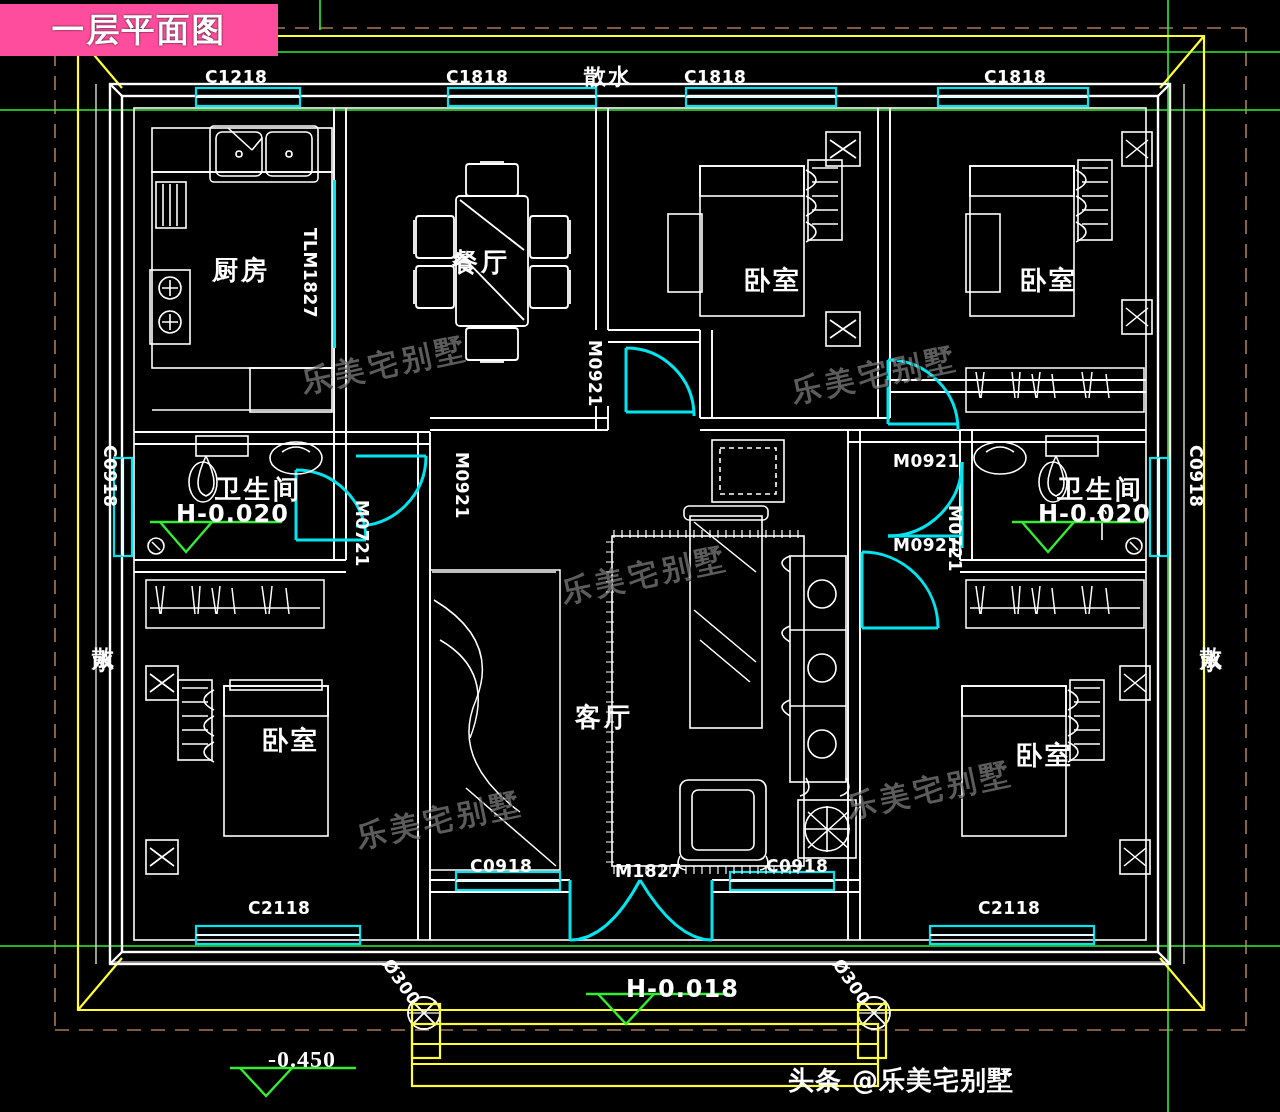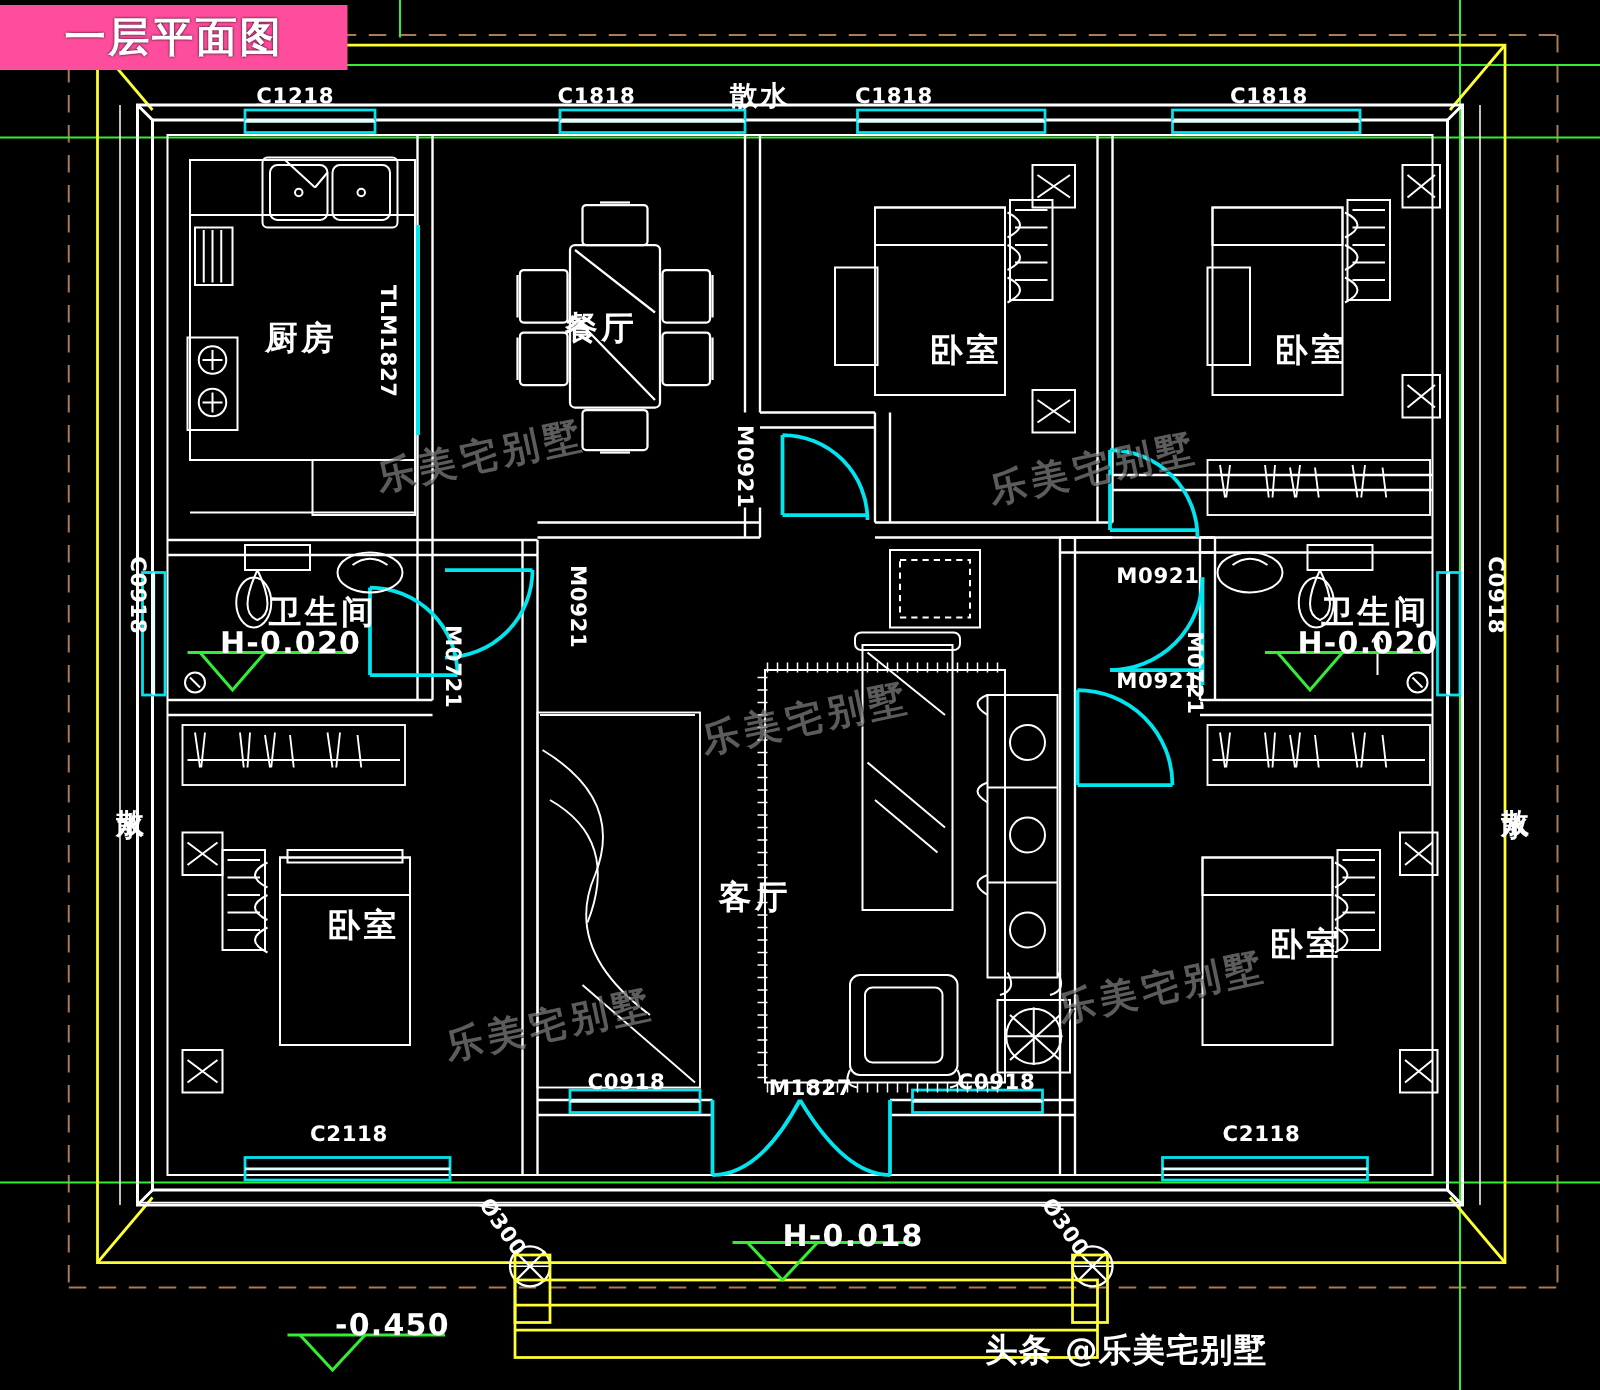--- a/index.html
+++ b/index.html
@@ -405,21 +405,21 @@
       <div class="lbl code" style="left: 352px; top: 500px; writing-mode: vertical-rl; text-orientation: sideways;">M0721</div>
       <div class="lbl code" style="left: 452px; top: 452px; writing-mode: vertical-rl; text-orientation: sideways;">M0921</div>
       <div class="lbl code" style="left: 585px; top: 340px; writing-mode: vertical-rl; text-orientation: sideways;">M0921</div>
       <div class="lbl code" style="left: 893px; top: 451px;">M0921</div>
       <div class="lbl code" style="left: 893px; top: 535px;">M0921</div>
       <div class="lbl code" style="left: 945px; top: 505px; writing-mode: vertical-rl; text-orientation: sideways;">M0721</div>
       <div class="lbl code" style="left: 615px; top: 861px;">M1827</div>
       <div class="lbl elev" style="left: 176px; top: 500px;">H-0.020</div>
       <div class="lbl elev" style="left: 1038px; top: 500px;">H-0.020</div>
       <div class="lbl elev" style="left: 626px; top: 975px;">H-0.018</div>
-      <div class="lbl elev" style="left: 268px; top: 1046px;">-0.450</div>
+      <div class="lbl elev" style="left: 268px; top: 1046px; font-family: Liberation Serif, serif;">-0.450</div>
       <div class="lbl cjk" style="left: 584px; top: 62px;">散水</div>
       <div class="lbl cjk" style="left: 88px; top: 630px; writing-mode: vertical-rl; text-orientation: upright;">散水</div>
       <div class="lbl cjk" style="left: 1196px; top: 630px; writing-mode: vertical-rl; text-orientation: upright;">散水</div>
       <div class="lbl code" style="left: 395px; top: 955px; transform: rotate(55deg); transform-origin: left top;">Ø300</div>
       <div class="lbl code" style="left: 845px; top: 955px; transform: rotate(55deg); transform-origin: left top;">Ø300</div>
       <div class="wm" style="left: 300px; top: 345px;">乐美宅别墅</div>
       <div class="wm" style="left: 790px; top: 355px;">乐美宅别墅</div>
       <div class="wm" style="left: 560px; top: 555px;">乐美宅别墅</div>
       <div class="wm" style="left: 355px; top: 800px;">乐美宅别墅</div>
       <div class="wm" style="left: 845px; top: 770px;">乐美宅别墅</div>

